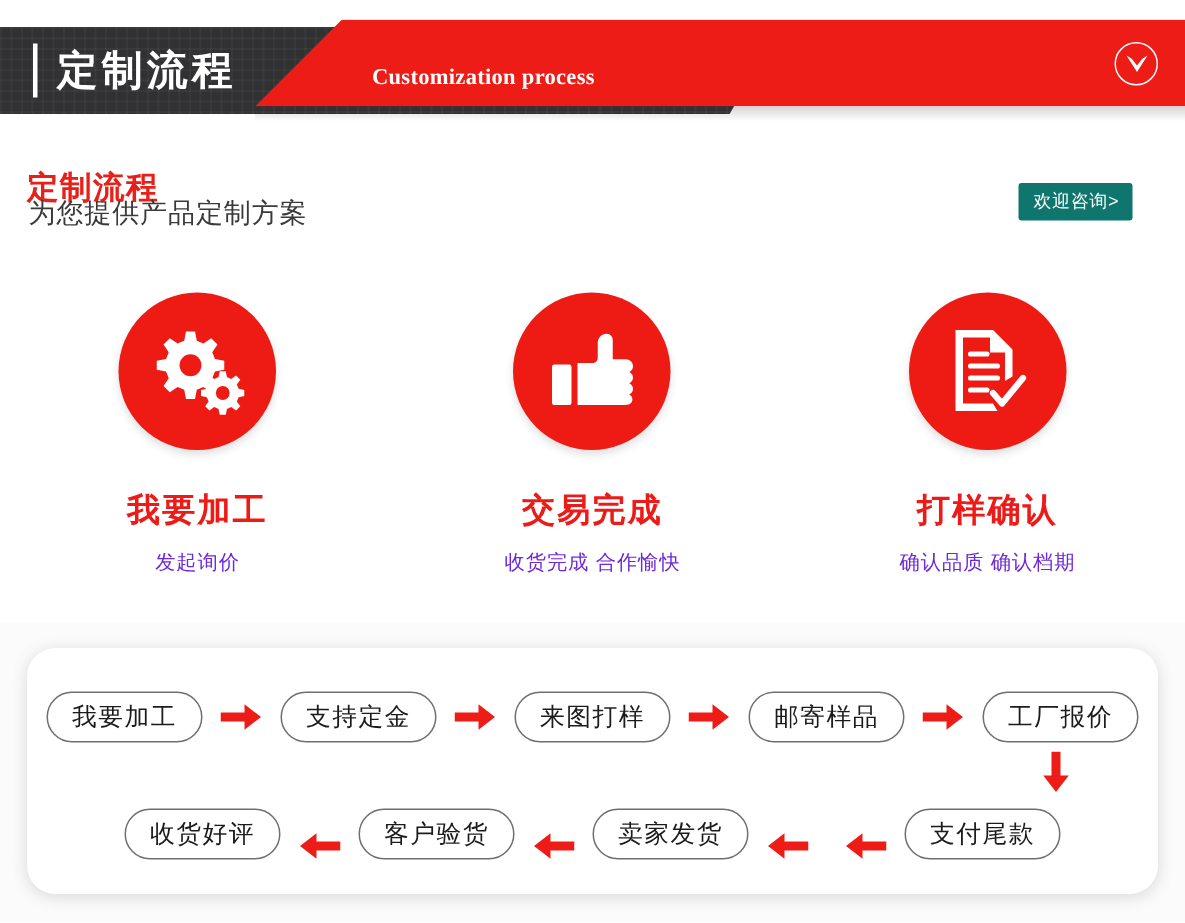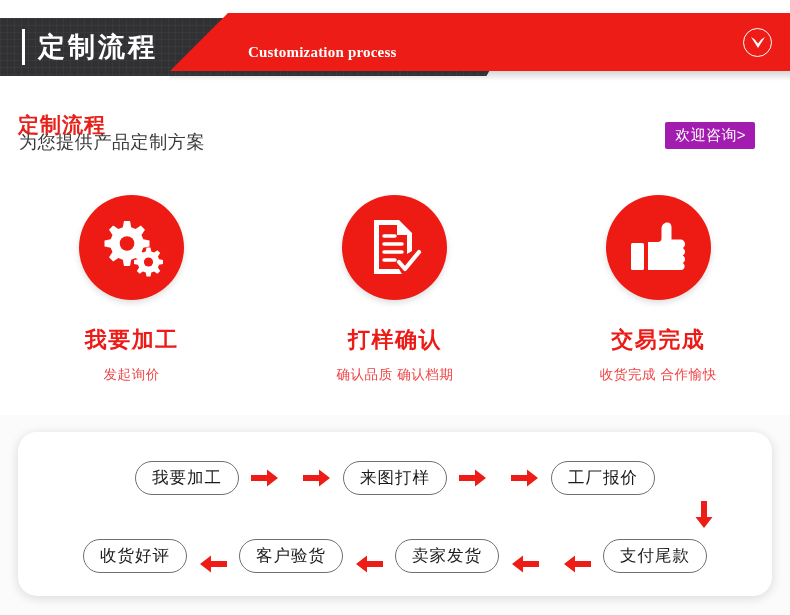--- a/index.html
+++ b/index.html
@@ -71,42 +71,42 @@
   .title-cn{
     position:absolute;left:18px;top:111px;
     color:#e8201a;font-size:21px;font-weight:700;letter-spacing:1px;
   }
   .title-sub{
     position:absolute;left:19px;top:130px;
     color:#3a3a3a;font-size:18px;letter-spacing:.6px;
   }
   .badge{
     position:absolute;right:12px;top:122px;
-    background:#a21caf;color:#ffffff;
-    font-size:15px;padding:4px 9px 4px 10px;border-radius:2px;
+    background:#0f766e;color:#ffffff;
+    font-size:12px;padding:4px 9px 4px 10px;border-radius:2px;
     letter-spacing:.4px;cursor:pointer;
     white-space:nowrap;
   }
 
   
   .steps{position:absolute;left:0;top:195px;width:790px;height:200px;
          display:flex;}
   .step{flex:1;display:flex;flex-direction:column;align-items:center;}
   .circle{
     width:105px;height:105px;border-radius:50%;
     background:#ee1b15;
     display:flex;align-items:center;justify-content:center;
     box-shadow:0 3px 6px rgba(0,0,0,.13);
   }
   .step-title{
     margin-top:25px;color:#ec1b17;font-size:22px;font-weight:700;
     letter-spacing:1.5px;white-space:nowrap;
   }
   .step-desc{
-    margin-top:11px;color:#ef4444;font-size:13.5px;letter-spacing:.6px;
+    margin-top:11px;color:#6d28d9;font-size:13.5px;letter-spacing:.6px;
     white-space:nowrap;
   }
 
   
   .flow{
     position:absolute;left:18px;top:432px;width:754px;height:164px;
     background:#ffffff;border-radius:19px;
     box-shadow:0 2px 11px rgba(0,0,0,.14);
     box-sizing:border-box;
   }
@@ -179,72 +179,74 @@
           <circle cx="47.5" cy="43" r="4.6" fill="#ee1b15"></circle>
         </svg>
       </div>
       <div class="step-title">我要加工</div>
       <div class="step-desc">发起询价</div>
     </div>
 
 
     <div class="step">
       <div class="circle">
+        <svg width="62" height="58" viewBox="0 0 62 58">
+          <rect x="4" y="24" width="13" height="27" rx="1.5" fill="#ffffff"></rect>
+          <path d="M21 51 L21 23 L31 23 C33 23 34.5 21.5 34.5 19.5 L34.5 10 C34.5 6 37 3.5 40.5 3.5
+                   C43 3.5 44.5 5.5 44.5 8 L44.5 20.5 L53 20.5 C56 20.5 58 22.5 58 25.2
+                   C58 27 57 28.3 55.5 29 C57 29.6 58 31 58 32.7 C58 34.5 57 35.8 55.5 36.5
+                   C57 37.1 58 38.5 58 40.2 C58 42 57 43.3 55.5 44 C57 44.6 57.6 46 57.6 47.4
+                   C57.6 49.8 55.6 51 53 51 Z" fill="#ffffff"></path>
+        </svg>
+      </div>
+      <div class="step-title">交易完成</div>
+      <div class="step-desc">收货完成 合作愉快</div>
+    </div>
+
+    <div class="step">
+      <div class="circle">
         <svg width="58" height="62" viewBox="0 0 58 62">
           <path d="M8 3 L33 3 L46 16 L46 34 L41 37 L41 18 L31 18 L31 8 L13 8 L13 52 L33 52 L36 57 L8 57 Z" fill="#ffffff"></path>
           <g stroke="#ffffff" stroke-width="3.4" stroke-linecap="round">
             <line x1="18" y1="19" x2="29" y2="19"></line>
             <line x1="18" y1="27" x2="36" y2="27"></line>
             <line x1="18" y1="35" x2="36" y2="35"></line>
             <line x1="18" y1="43" x2="29" y2="43"></line>
           </g>
           <path d="M33 45 L39 52 L53 35" fill="none" stroke="#ffffff" stroke-width="4.2" stroke-linecap="round" stroke-linejoin="round"></path>
         </svg>
       </div>
       <div class="step-title">打样确认</div>
       <div class="step-desc">确认品质 确认档期</div>
     </div>
 
-    <div class="step">
-      <div class="circle">
-        <svg width="62" height="58" viewBox="0 0 62 58">
-          <rect x="4" y="24" width="13" height="27" rx="1.5" fill="#ffffff"></rect>
-          <path d="M21 51 L21 23 L31 23 C33 23 34.5 21.5 34.5 19.5 L34.5 10 C34.5 6 37 3.5 40.5 3.5
-                   C43 3.5 44.5 5.5 44.5 8 L44.5 20.5 L53 20.5 C56 20.5 58 22.5 58 25.2
-                   C58 27 57 28.3 55.5 29 C57 29.6 58 31 58 32.7 C58 34.5 57 35.8 55.5 36.5
-                   C57 37.1 58 38.5 58 40.2 C58 42 57 43.3 55.5 44 C57 44.6 57.6 46 57.6 47.4
-                   C57.6 49.8 55.6 51 53 51 Z" fill="#ffffff"></path>
-        </svg>
-      </div>
-      <div class="step-title">交易完成</div>
-      <div class="step-desc">收货完成 合作愉快</div>
-    </div>
-
   </div>
 
   <div class="flow">
 
     <div class="flow-row r1">
       <div class="pill">我要加工</div>
       <div class="arrow">
         <svg width="28" height="18" viewBox="0 0 28 18">
             <path d="M0 6 L16 6 L16 0.5 L27 9 L16 17.5 L16 12 L0 12 Z" fill="#ee1c17"></path>
           </svg>
       </div>
+      <div class="pill">支持定金</div>
       <div class="arrow">
         <svg width="28" height="18" viewBox="0 0 28 18">
             <path d="M0 6 L16 6 L16 0.5 L27 9 L16 17.5 L16 12 L0 12 Z" fill="#ee1c17"></path>
           </svg>
       </div>
       <div class="pill">来图打样</div>
       <div class="arrow">
         <svg width="28" height="18" viewBox="0 0 28 18">
             <path d="M0 6 L16 6 L16 0.5 L27 9 L16 17.5 L16 12 L0 12 Z" fill="#ee1c17"></path>
           </svg>
       </div>
+      <div class="pill">邮寄样品</div>
       <div class="arrow">
         <svg width="28" height="18" viewBox="0 0 28 18">
             <path d="M0 6 L16 6 L16 0.5 L27 9 L16 17.5 L16 12 L0 12 Z" fill="#ee1c17"></path>
           </svg>
       </div>
       <div class="pill">工厂报价</div>
     </div>
 
     <div class="down-arrow">
       <svg width="18" height="28" viewBox="0 0 18 28">

